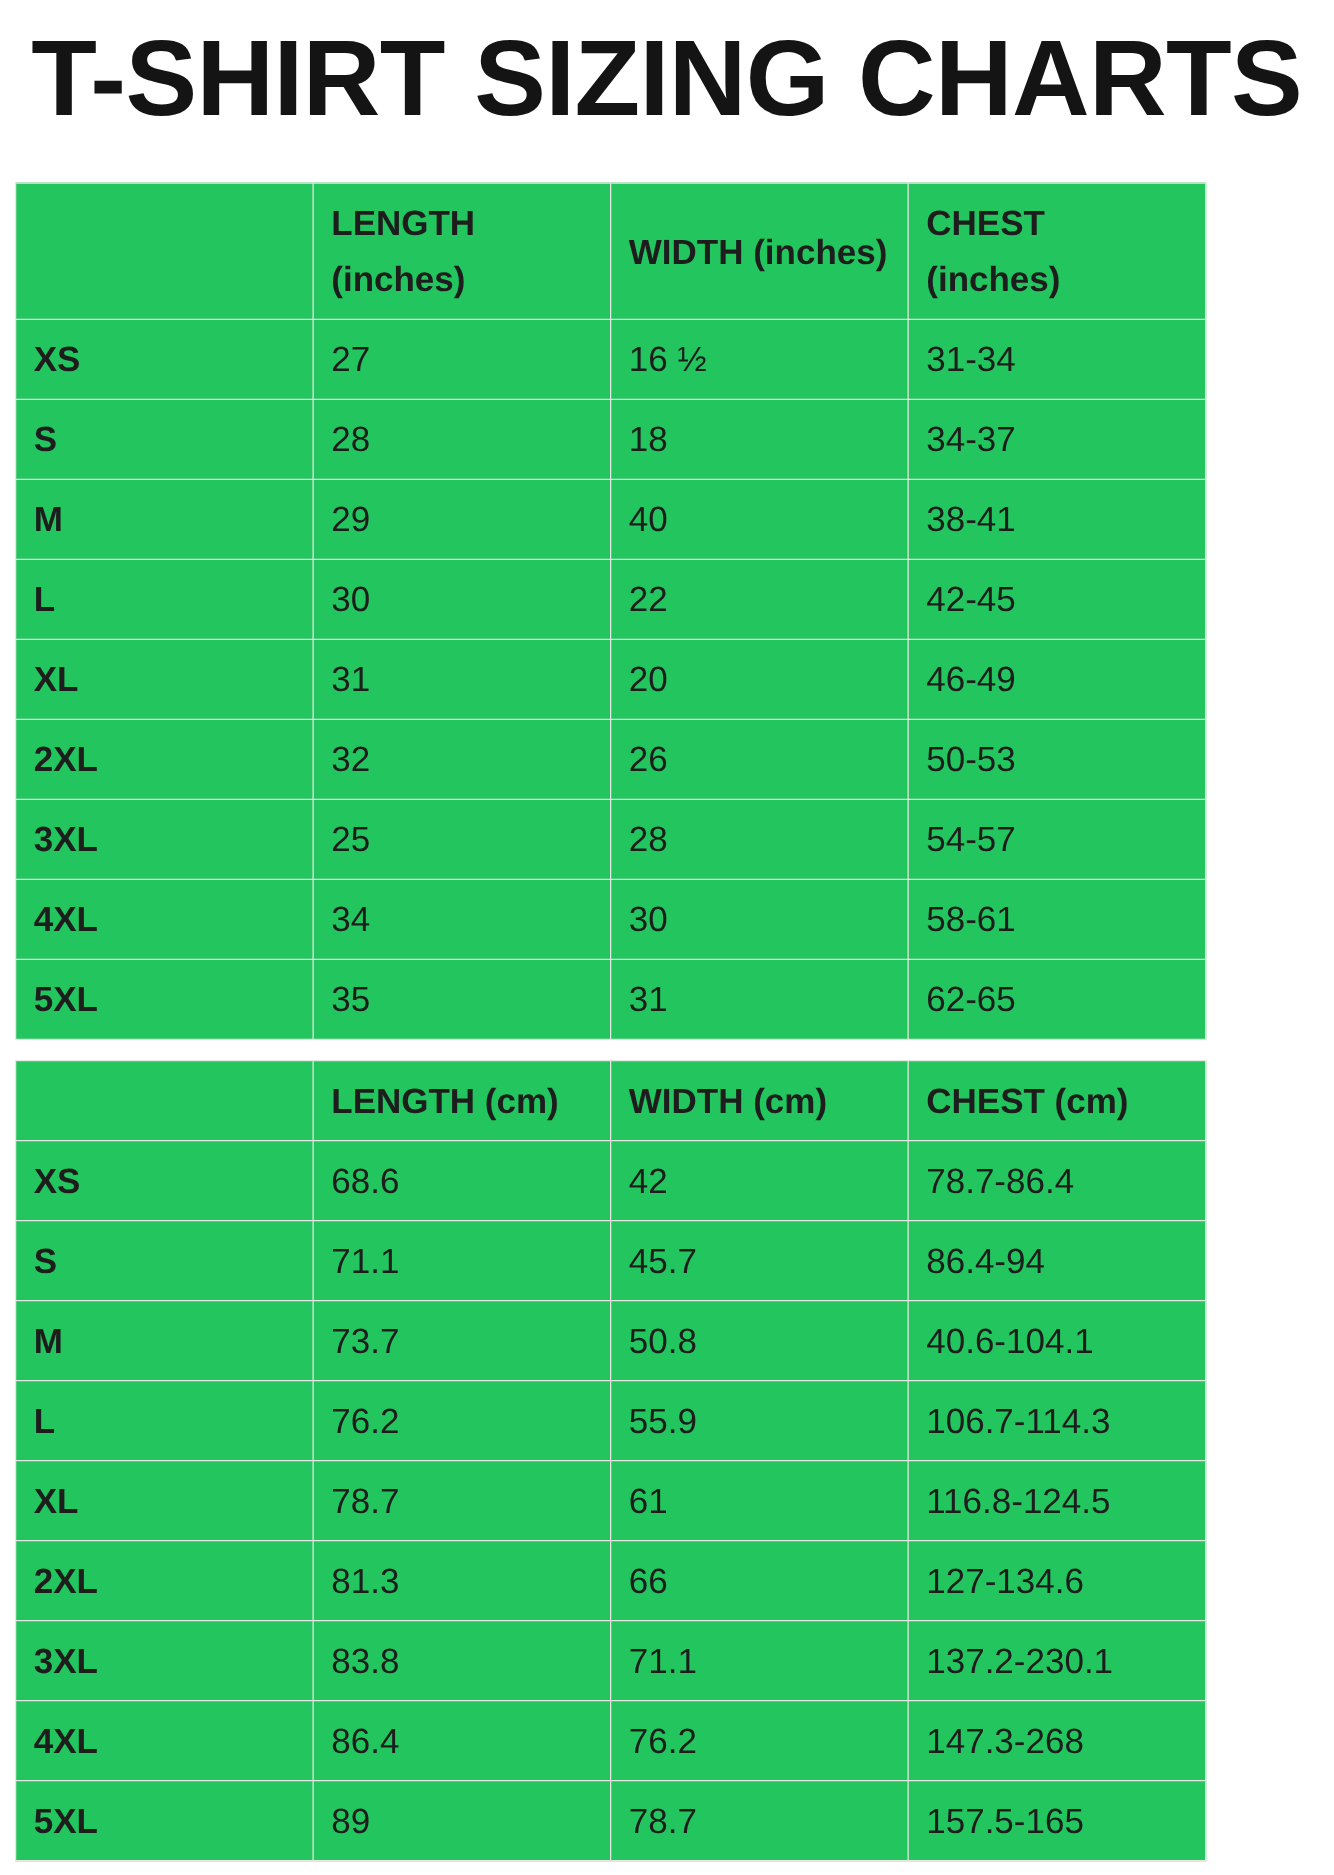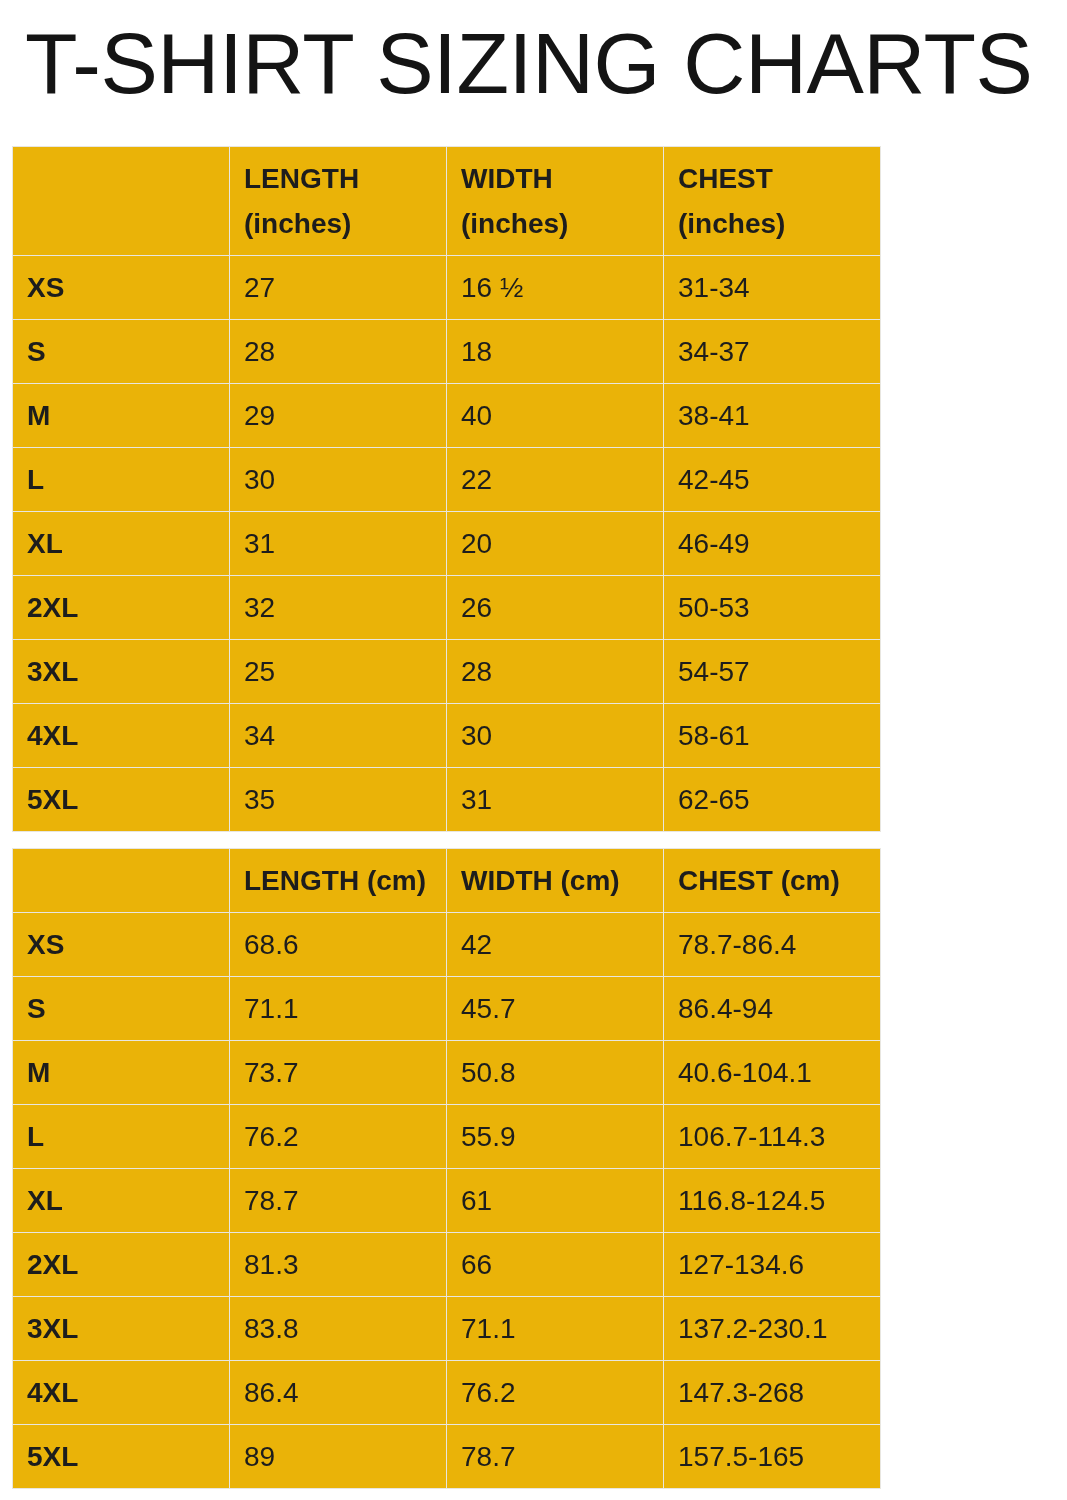--- a/index.html
+++ b/index.html
@@ -10,32 +10,32 @@
   body {
     width: 1067px;
     height: 1500px;
     overflow: hidden;
     font-family: "Liberation Sans", "DejaVu Sans", sans-serif;
     color: #1d1d1d;
   }
   h1.page-title {
     margin: 20px 0 0 25px;
     font-size: 86px;
-    font-weight: 400;
+    font-weight: 700;
     line-height: 1.0;
     letter-spacing: -0.5px;
     white-space: nowrap;
     color: #141414;
   }
   table.sizing-table {
     border-collapse: collapse;
     table-layout: fixed;
-    width: 869px;
+    width: 953px;
     margin-left: 12px;
-    background: #eab308;
+    background: #22c55e;
   }
   table.sizing-table col { width: 25%; }
   .sizing-table th,
   .sizing-table td {
     border: 1px solid #e8e6e0;
     padding: 9px 14px;
     font-size: 28px;
     line-height: 45px;
     text-align: left;
     vertical-align: middle;

